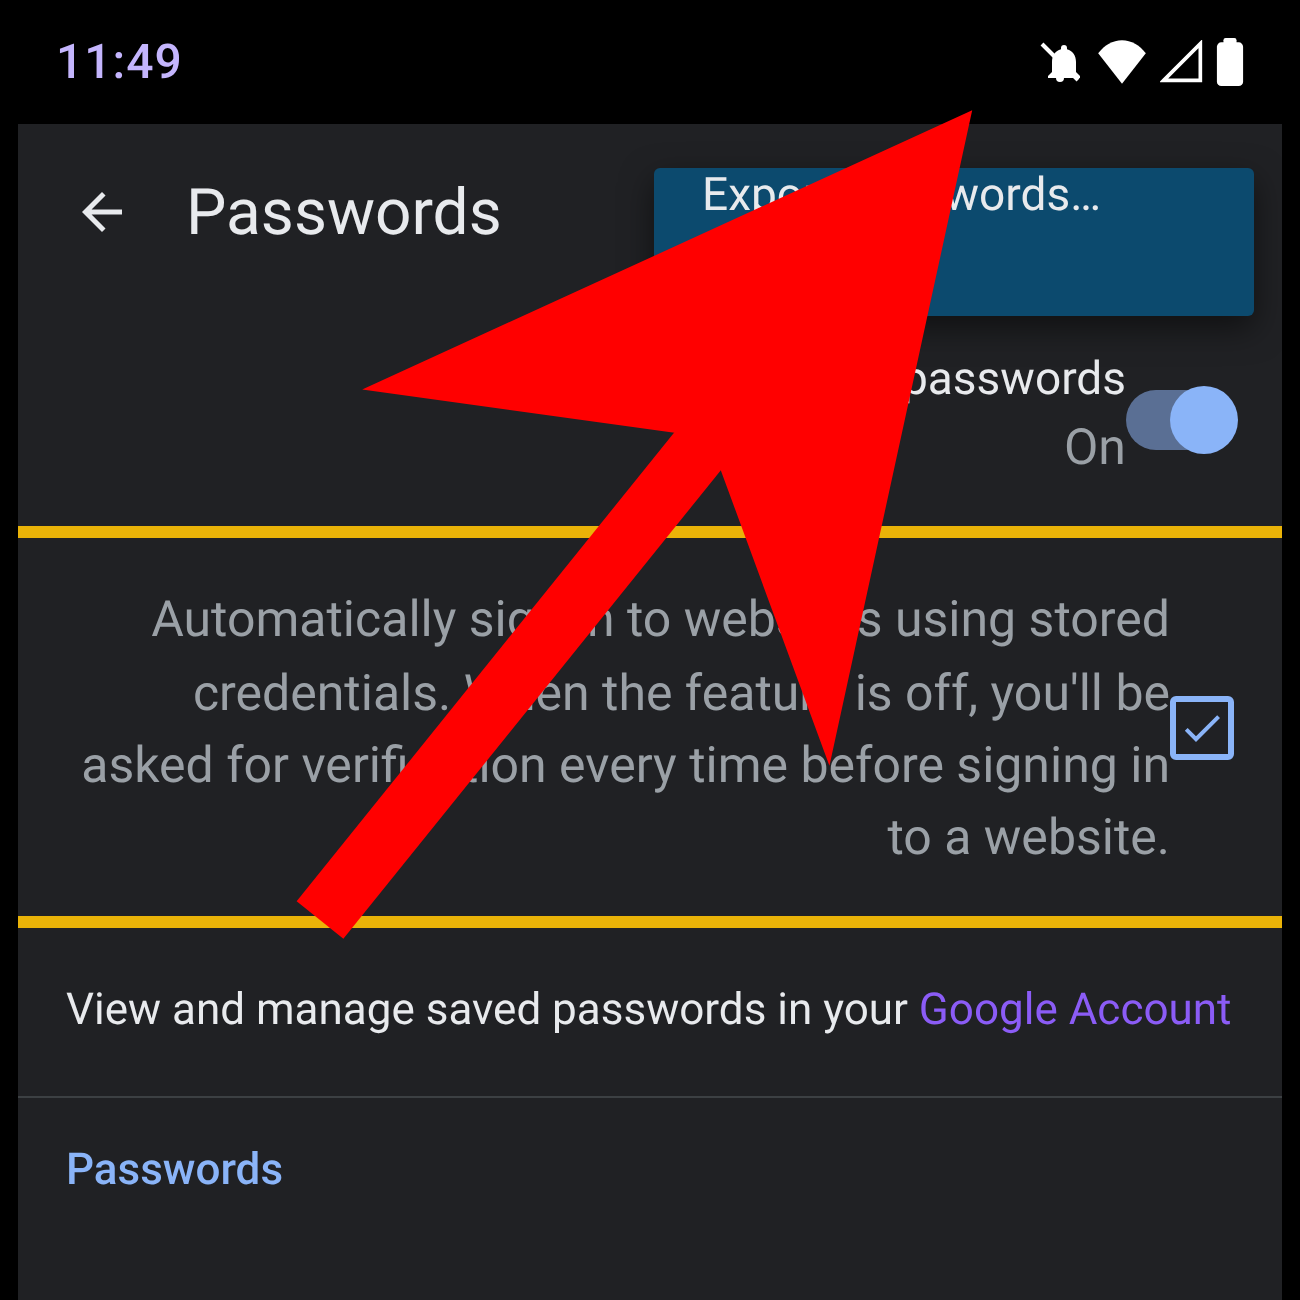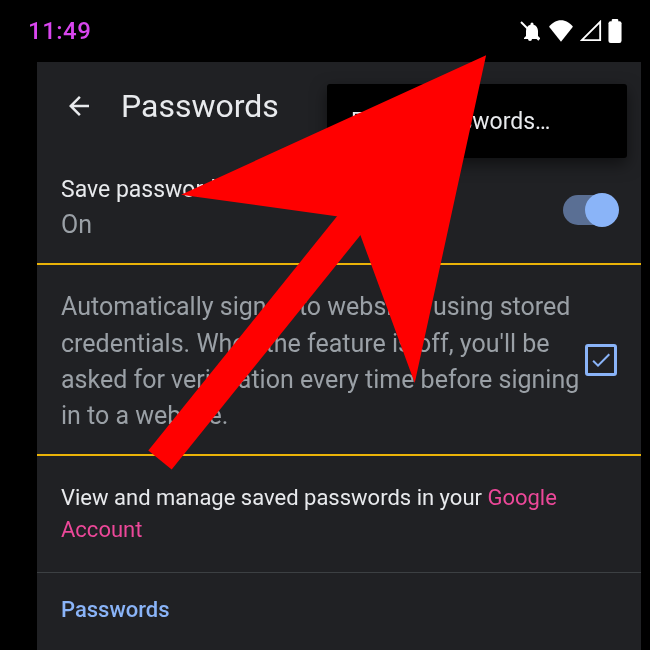--- a/index.html
+++ b/index.html
@@ -8,54 +8,53 @@
       background: #000;
       font-family: Roboto, -apple-system, Arial, sans-serif;
       color: #e8eaed;
       overflow: hidden;
       position: relative;
     }
     .statusbar {
       height: 62px;
       display: flex; align-items: center; justify-content: space-between;
       padding: 0 28px;
-      color: #d946ef;
+      color: #c4b5fd;
     }
     .statusbar .time { font-size: 24px; font-weight: 500; letter-spacing: .5px; }
     .statusbar .right { display: flex; align-items: center; gap: 6px; }
     .statusbar .right svg { display: block; }
     .app {
       position: absolute;
       left: 9px; right: 9px; top: 62px; bottom: 0;
       background: #202124;
-      margin-left: 28px;
     }
     .appbar {
       height: 88px;
       display: flex; align-items: center;
       padding-left: 18px;
     }
     .back { width: 48px; height: 48px; display:flex;align-items:center;justify-content:center;}
     .appbar-title { font-size: 32px; font-weight: 400; color:#e8eaed; margin-left: 18px;}
     .menu {
       position: absolute;
       top: 22px; right: 14px;
       width: 300px; height: 74px;
-      background: #000000;
-      display: flex; align-items: center;
+      background: #0c4a6e;
+      display: flex; align-items: flex-start;
       padding: 0 24px;
       box-shadow: 0 6px 16px rgba(0,0,0,.5);
       border-radius: 3px;
     }
     .menu-item { font-size: 23px; color:#e8eaed; white-space: nowrap;}
     .content { padding-top: 6px;}
     .row {
       padding: 20px 24px 20px 24px;
-      border-bottom: 2px solid #eab308;
-      display: flex; align-items: center;
+      border-bottom: 6px solid #eab308;
+      display: flex; align-items: center; text-align: right;
     }
     .row .txt { flex: 1; }
     .row .title { font-size: 23px; color:#e8eaed; }
     .row .sub { font-size: 25px; color:#9aa0a6; line-height: 1.45; margin-top: 4px;}
     .switch {
       width: 54px; height: 30px; border-radius: 15px;
       background: #5a6f94;
       position: relative;
       flex-shrink: 0;
     }
@@ -65,21 +64,21 @@
       background: #8ab4f8;
     }
     .check {
       width: 32px; height: 32px; border: 3px solid #8ab4f8;
       border-radius: 3px;
       display:flex;align-items:center;justify-content:center;
       flex-shrink:0;
     }
     .link-row { padding: 26px 24px; border-bottom: 1px solid #3c4043;}
     .link-text { font-size: 22px; color:#e8eaed; line-height:1.45;}
-    .link { color:#ec4899; }
+    .link { color:#8b5cf6; }
     .section-label { padding: 24px 24px 0; font-size: 22px; color:#8ab4f8; font-weight:500;}
     
     .arrow {
       position: absolute; left: 0; top: 0; pointer-events:none;
     }
   </style>
 </head>
 <body>
 
 <div class="statusbar">

